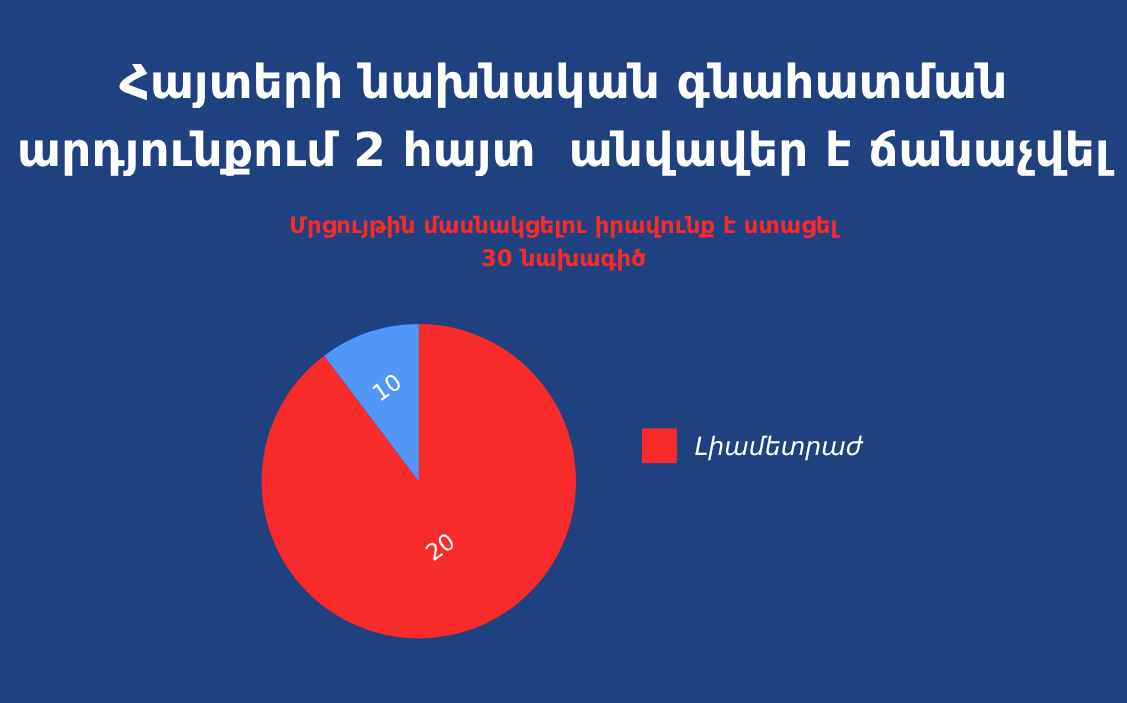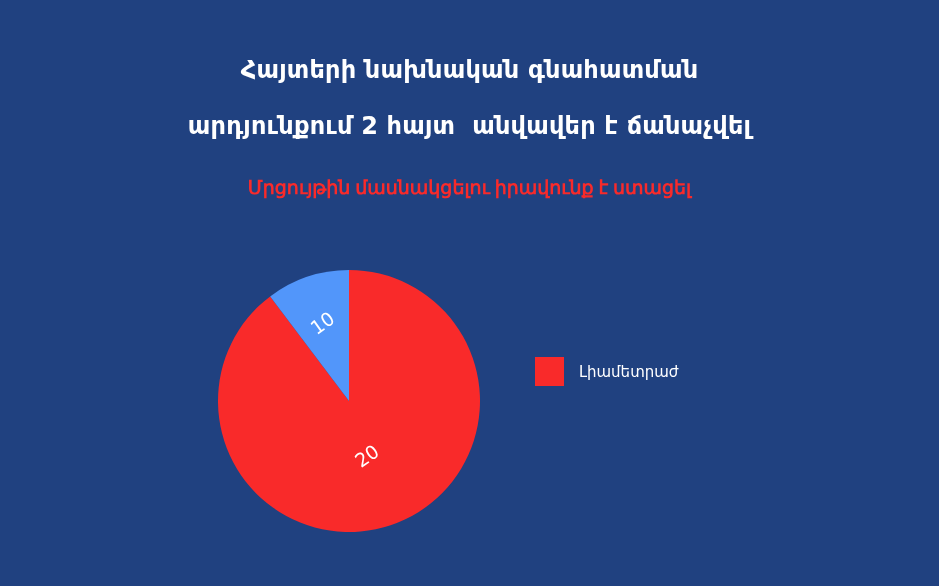--- a/index.html
+++ b/index.html
@@ -23,41 +23,40 @@
 
   
   .title-block {
     position: absolute;
     top: 42px;
     left: 0;
     width: 939px;
     text-align: center;
     color: #ffffff;
     font-weight: bold;
-    font-size: 24px;
+    font-size: 39px;
     line-height: 56px;
     letter-spacing: 0.2px;
   }
   .title-line {
     display: block;
     white-space: pre;
   }
 
   
   .subtitle-block {
     position: absolute;
     top: 174px;
     left: 0;
     width: 939px;
     text-align: center;
     color: #F92A2A;
     font-weight: bold;
     font-size: 19px;
     line-height: 28px;
-    font-family: Liberation Serif, serif;
   }
   .subtitle-line {
     display: block;
     white-space: pre;
   }
 
   
   .chart-area {
     position: absolute;
     left: 0;
@@ -99,37 +98,39 @@
     height: 43px;
   }
   .legend-swatch {
     width: 29px;
     height: 29px;
     flex: 0 0 29px;
     margin-right: 15px;
   }
   .legend-label {
     color: #ffffff;
-    font-size: 15px;
+    font-size: 21px;
     font-weight: normal;
     white-space: nowrap;
+    font-style: italic;
   }
 </style>
 </head>
 <body style="background: rgb(32, 65, 128);">
 
 <div class="slide" style="background: rgb(32, 65, 128);">
 
   <div class="title-block" style="color: rgb(255, 255, 255);">
     <span class="title-line">Հայտերի նախնական գնահատման</span>
     <span class="title-line">արդյունքում 2 հայտ  անվավեր է ճանաչվել</span>
   </div>
 
   <div class="subtitle-block" style="color: rgb(249, 42, 42);">
     <span class="subtitle-line">Մրցույթին մասնակցելու իրավունք է ստացել</span>
+    <span class="subtitle-line">30 նախագիծ</span>
   </div>
 
   <div class="chart-area">
 
     <div class="pie-wrap">
       <svg class="pie-svg" viewBox="0 0 262 262">
 
         <path id="slice-0" d="M 131 131 L 131.00 0.00 A 131 131 0 1 1 52.16 26.38 Z" fill="#F92A2A"></path>
 
         <path id="slice-1" d="M 131 131 L 52.16 26.38 A 131 131 0 0 1 131.00 0.00 Z" fill="#5296FA"></path>

